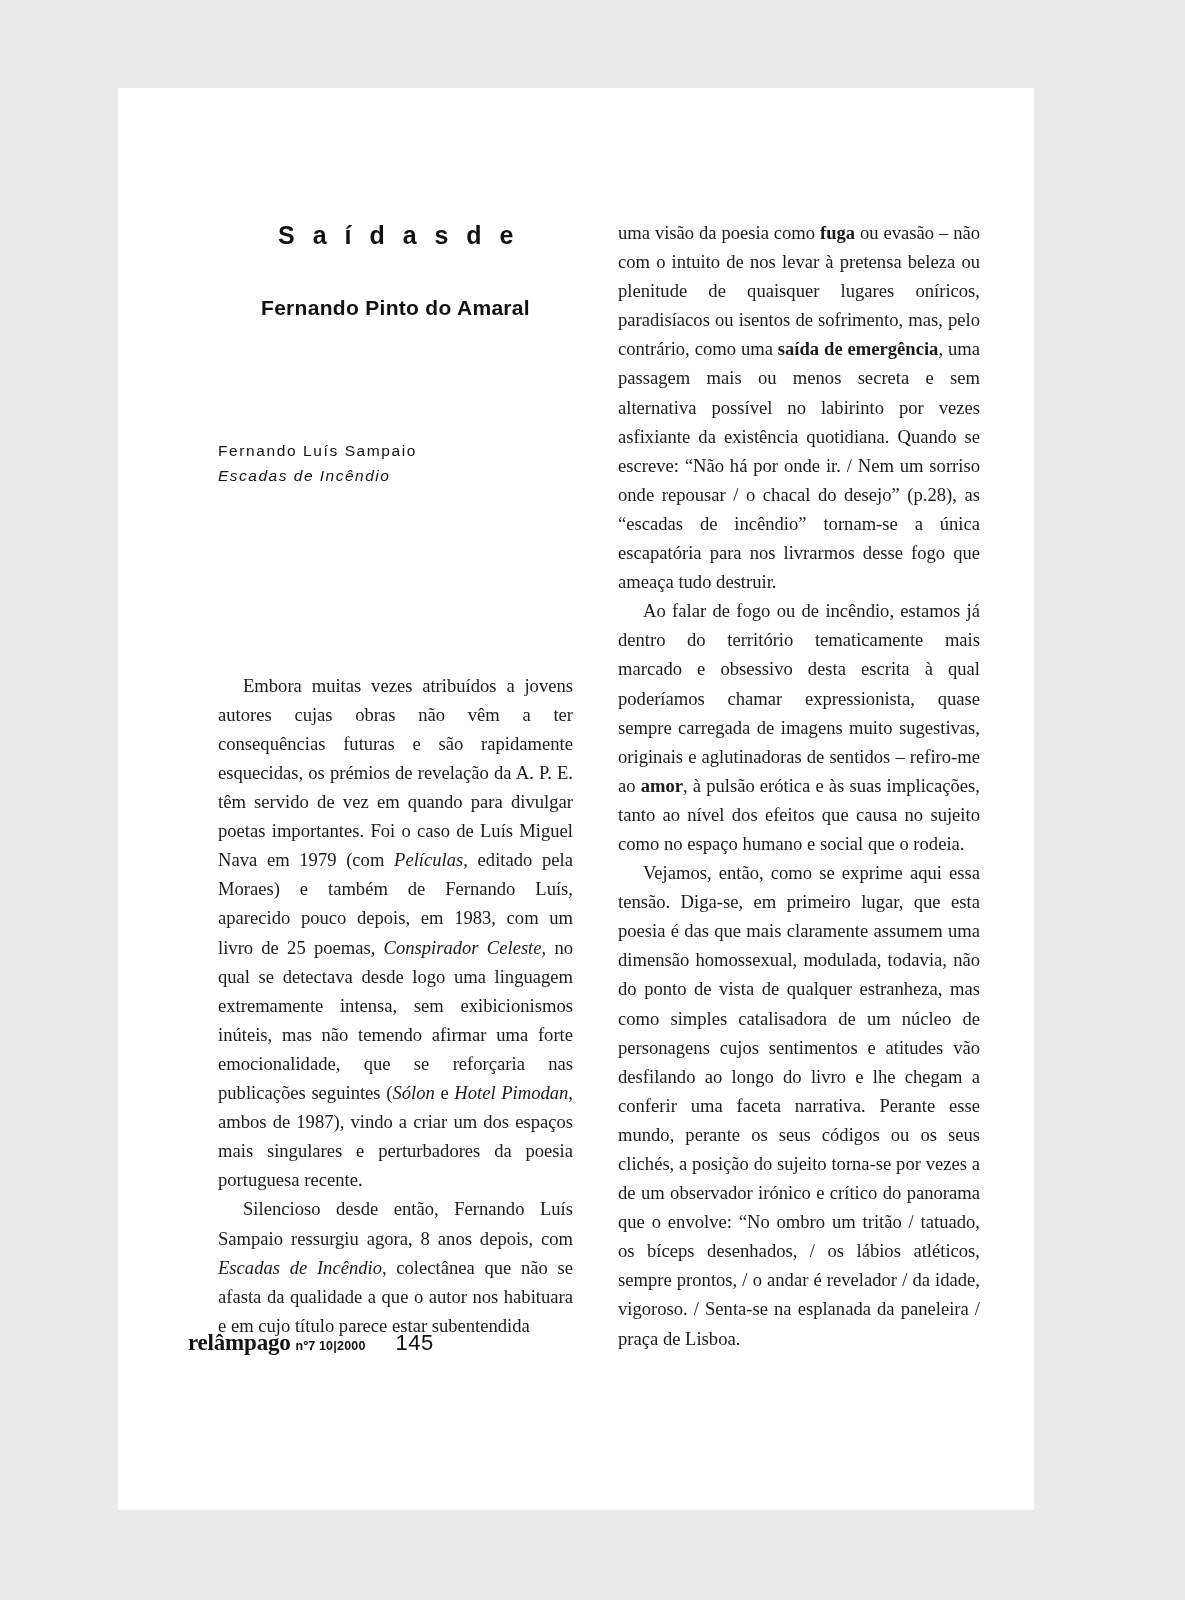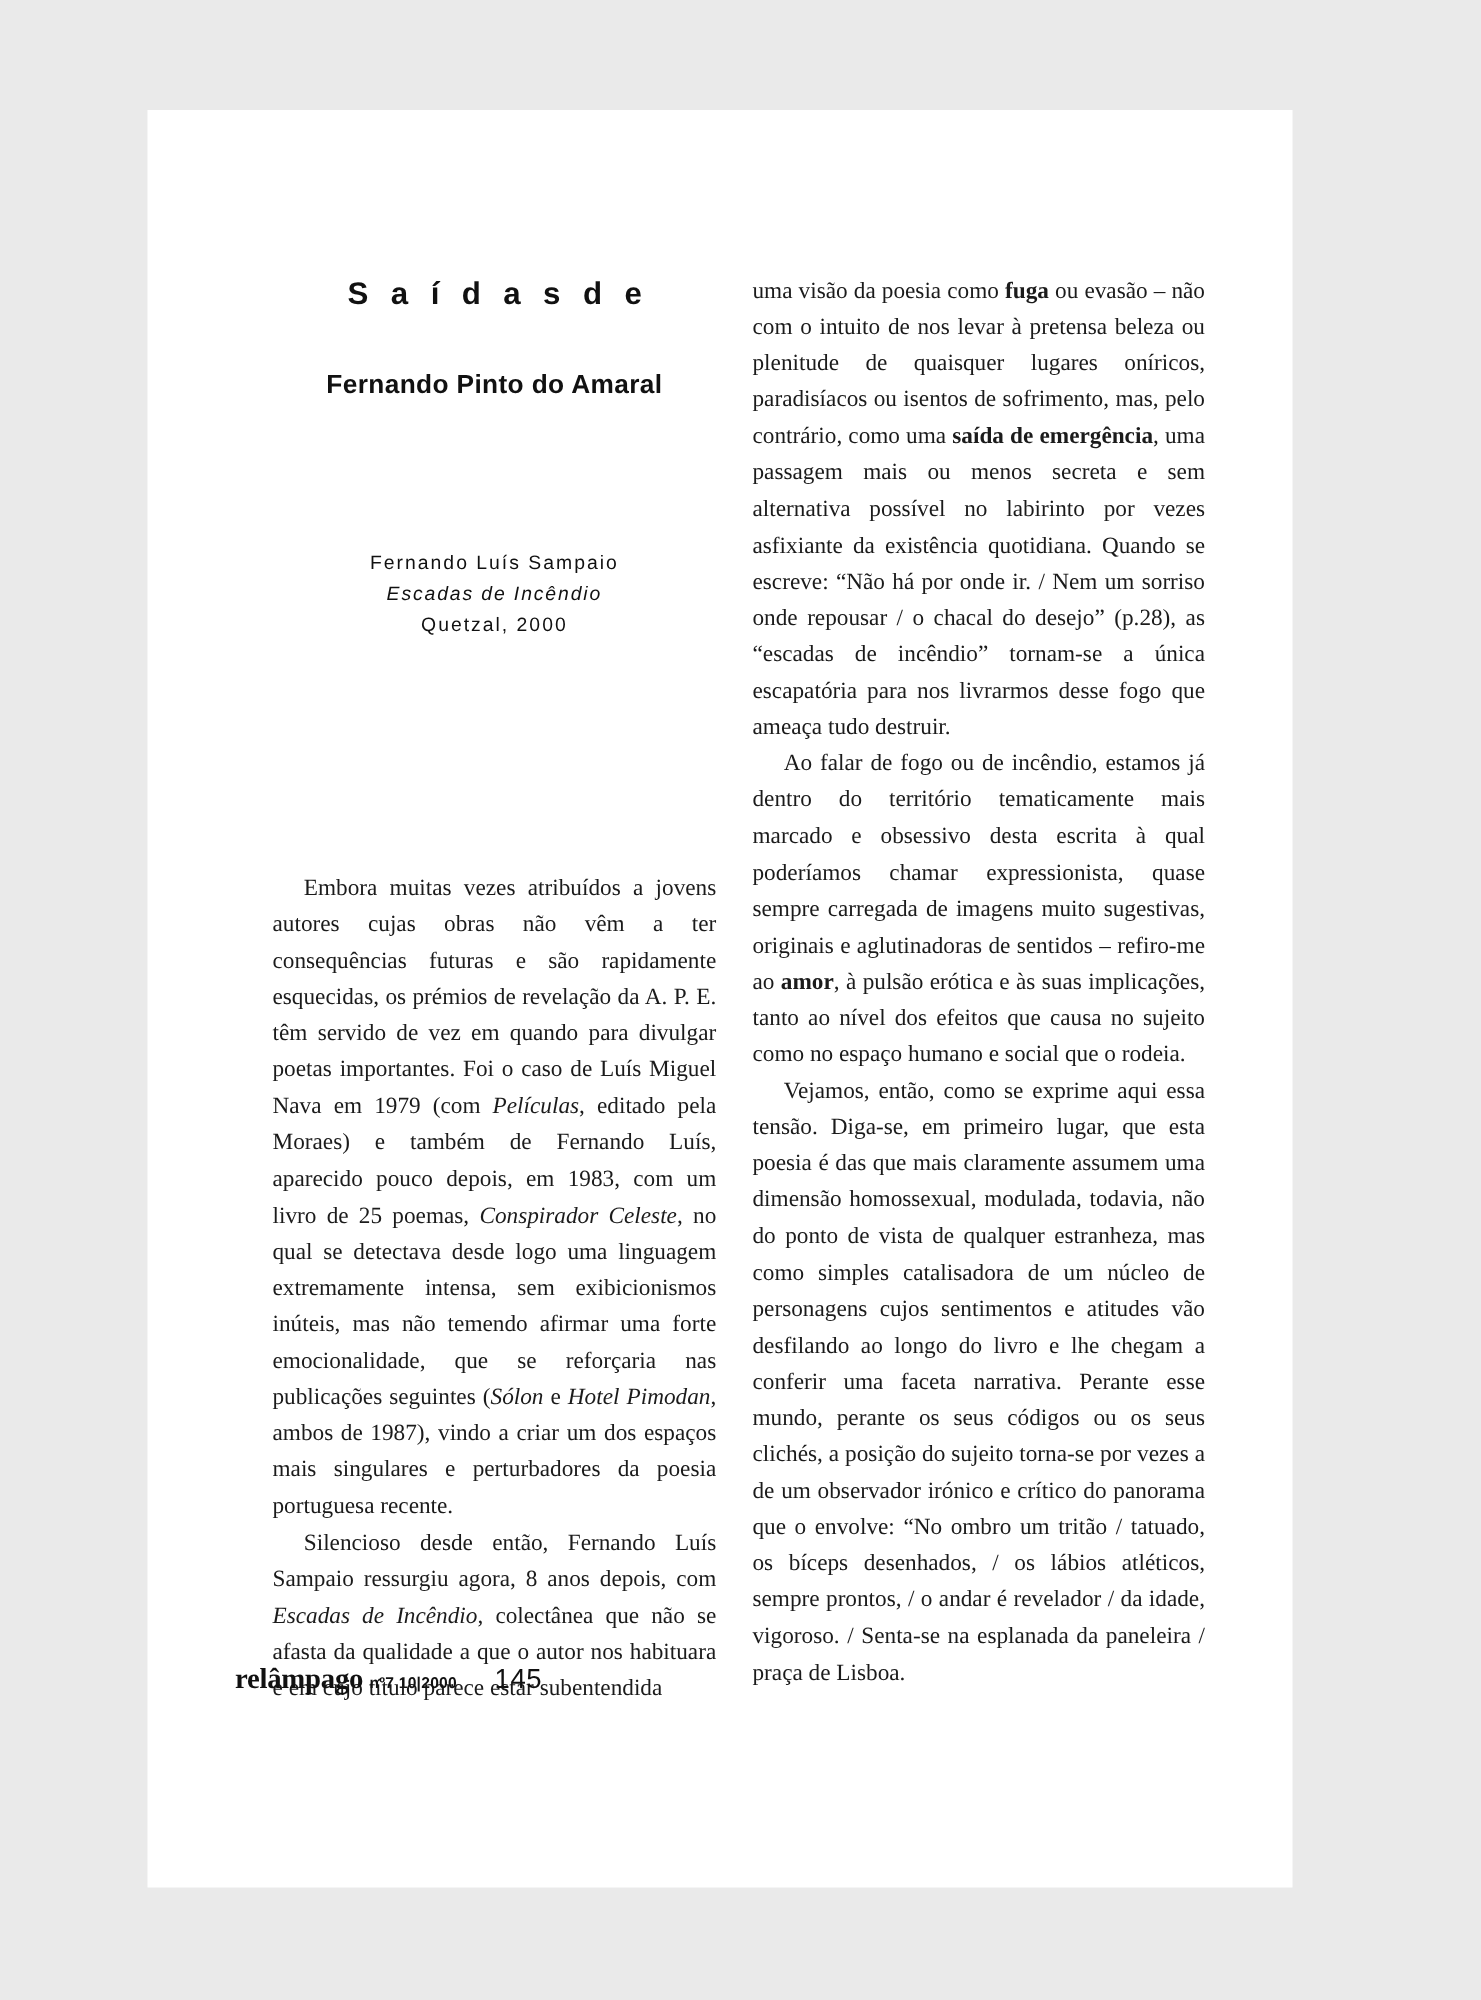--- a/index.html
+++ b/index.html
@@ -33,21 +33,21 @@
 
   
   .column-left {
     position: absolute;
     left: 0;
     top: 0;
     width: 355px;
   }
   .column-right {
     position: absolute;
-    left: 384px;
+    left: 400px;
     top: 0;
     width: 362px;
   }
 
   
   .article-title {
     font-family: "Liberation Sans", sans-serif;
     font-weight: bold;
     font-size: 25px;
     line-height: 1.42;
@@ -63,21 +63,21 @@
     font-weight: bold;
     font-size: 21px;
     letter-spacing: 0.3px;
     color: #111111;
     text-align: center;
     margin: 42px 0 0 0;
   }
 
   .book-ref {
     margin-top: 118px;
-    text-align: center;
+    text-align: left;
     font-family: "Liberation Sans", sans-serif;
     font-size: 15.5px;
     color: #111111;
     line-height: 1.62;
     letter-spacing: 1.6px;
   }
   .book-ref .ref-line { display: block; }
   .book-ref .ref-title {
     font-style: italic;
     letter-spacing: 1.5px;
@@ -160,21 +160,20 @@
 
       <h1 class="article-title">
         <span>S a í d a s   d e</span><br>
       </h1>
 
       <div class="author-name">Fernando Pinto do Amaral</div>
 
       <div class="book-ref">
         <span class="ref-line">Fernando Luís Sampaio</span>
         <span class="ref-line ref-title">Escadas de Incêndio</span>
-        <span class="ref-line">Quetzal, 2000</span>
       </div>
 
       <p class="body-text indent left-body-start"><span>Embora muitas vezes atribuídos a jovens autores cujas obras não vêm a ter consequências futuras e são rapidamente esquecidas, os prémios de revelação da  A. P. E. têm servido de vez em quando para divulgar poetas importantes. Foi o caso de Luís Miguel Nava em 1979 (com </span><i>Películas</i><span>, editado pela Moraes) e também de Fernando Luís, aparecido pouco depois, em 1983, com um livro de 25 poemas, </span><i>Conspirador Celeste</i><span>, no qual se detectava desde logo uma linguagem extremamente intensa, sem exibicionismos inúteis, mas não temendo afirmar uma forte emocionalidade, que se reforçaria nas publicações seguintes (</span><i>Sólon</i><span> e </span><i>Hotel Pimodan</i><span>, ambos de 1987), vindo a criar um dos espaços mais singulares e perturbadores da poesia portuguesa recente.</span></p>
 
       <p class="body-text indent"><span>Silencioso desde então, Fernando Luís Sampaio ressurgiu agora, 8 anos depois, com </span><i>Escadas de Incêndio</i><span>, colectânea que não se afasta da qualidade a que o autor nos habituara e em cujo título parece estar subentendida</span></p>
 
     </div>
 
     <div class="column-right">
 

